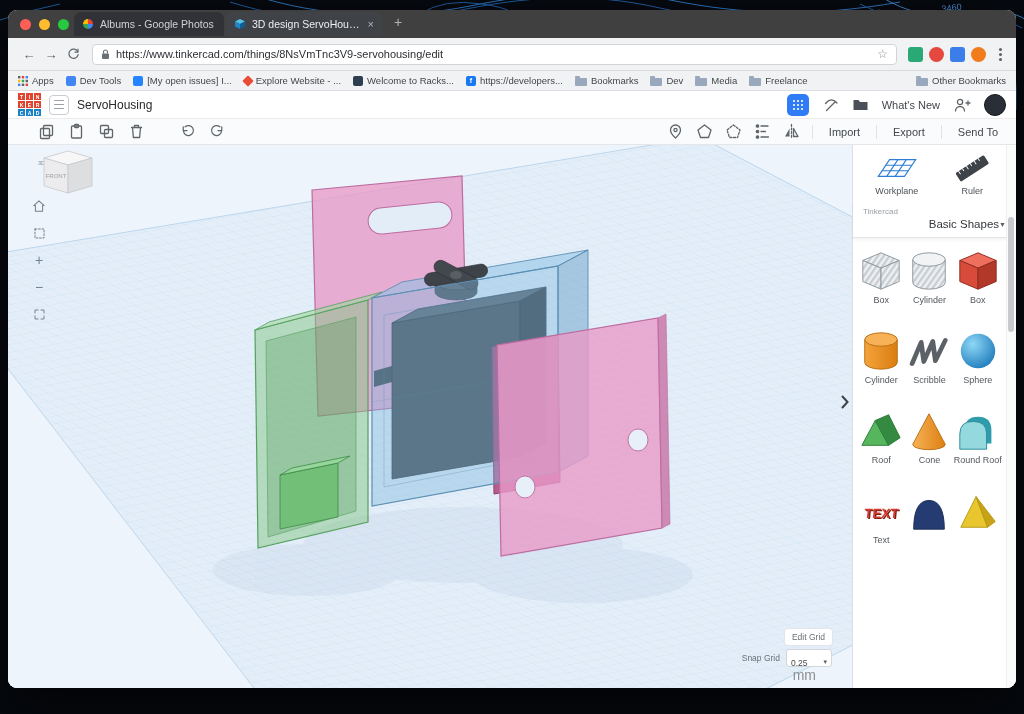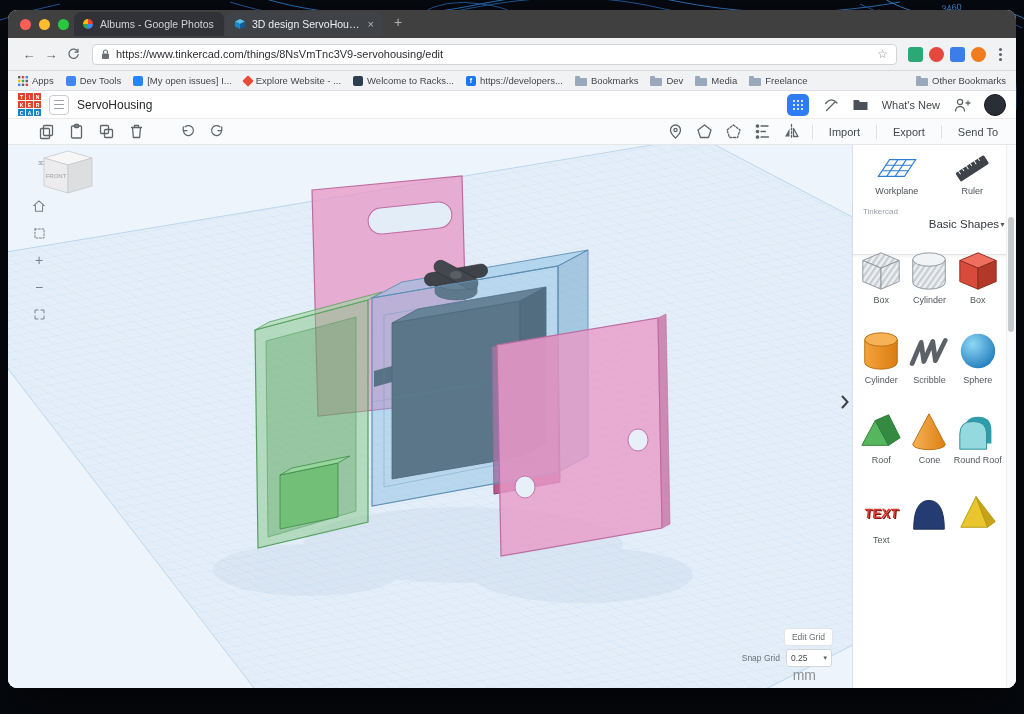--- a/index.html
+++ b/index.html
@@ -64,30 +64,30 @@
   
   .content{position:relative;height:543px;display:flex}
   .canvasarea{position:relative;flex:1;overflow:hidden;background:#edf4fb}
   .scene{position:absolute;inset:0}
   .cvtools{position:absolute;left:20px;top:50px;display:flex;flex-direction:column;gap:5px}
   .cvbtn{width:22px;height:22px;display:flex;align-items:center;justify-content:center;color:#74808c;font-size:14px}
   .cvbtn .oico *{stroke:#74808c}
   .editgrid{position:absolute;right:20px;top:484px;width:47px;height:16px;background:#fff;border-radius:3px;box-shadow:0 0 0 1px #e2e5e9;font-size:8.5px;color:#6a7075;display:flex;align-items:center;justify-content:center}
   .snaprow{position:absolute;right:20px;top:504px;display:flex;align-items:center;gap:6px}
   .snaplabel{font-size:8.5px;color:#6a7075}
-  .snapsel{width:46px;height:16px;background:#fff;border:1px solid #d4d7da;border-radius:3px;display:flex;align-items:center;justify-content:space-between;padding:8px 4px;font-size:8.5px;color:#45494e}
+  .snapsel{width:46px;height:16px;background:#fff;border:1px solid #d4d7da;border-radius:3px;display:flex;align-items:flex-start;justify-content:space-between;padding:8px 4px;font-size:8.5px;color:#45494e}
   .caret{font-size:7px;color:#5a6065}
   .snapmm{position:absolute;right:36px;top:522px;font-size:14px;color:#8a9095}
 
   
   .panel{width:164px;background:#fff;border-left:1px solid #dcdfe2;position:relative;flex:none}
   .collapse{position:absolute;left:-15px;top:246px;width:14px;height:22px;display:flex;align-items:center;justify-content:center}
   .paneltop{display:flex;padding:9px 6px 6px}
   .ptool{flex:1;display:flex;flex-direction:column;align-items:center;gap:4px;font-size:9px;color:#4c5257}
-  .category{padding:5px 10px 24px;border-bottom:1px solid #e2e4e7;box-shadow:0 2px 3px rgba(0,0,0,.05)}
+  .category{padding:5px 10px 7px;border-bottom:1px solid #e2e4e7;box-shadow:0 2px 3px rgba(0,0,0,.05)}
   .cat-cap{font-size:8px;color:#9aa0a5}
   .cat-row{display:flex;align-items:center;justify-content:flex-end;font-size:11.5px;color:#33373c;margin-top:2px}
   .shapes{position:absolute;top:99px;bottom:0;left:4px;right:14px;display:grid;grid-template-columns:1fr 1fr 1fr;grid-auto-rows:80px;overflow:hidden;justify-items:center}
   .shape{display:flex;flex-direction:column;align-items:center;padding-top:5px}
   .shape .lbl{font-size:9px;color:#53585d;margin-top:2px}
   .sbtrack{position:absolute;right:0;top:0;bottom:0;width:10px;background:#fbfbfc;border-left:1px solid #eef0f1}
   .sbthumb{position:absolute;right:2px;top:72px;width:6px;height:115px;background:#c7cacc;border-radius:3px}
 </style>
 </head>
 <body>

